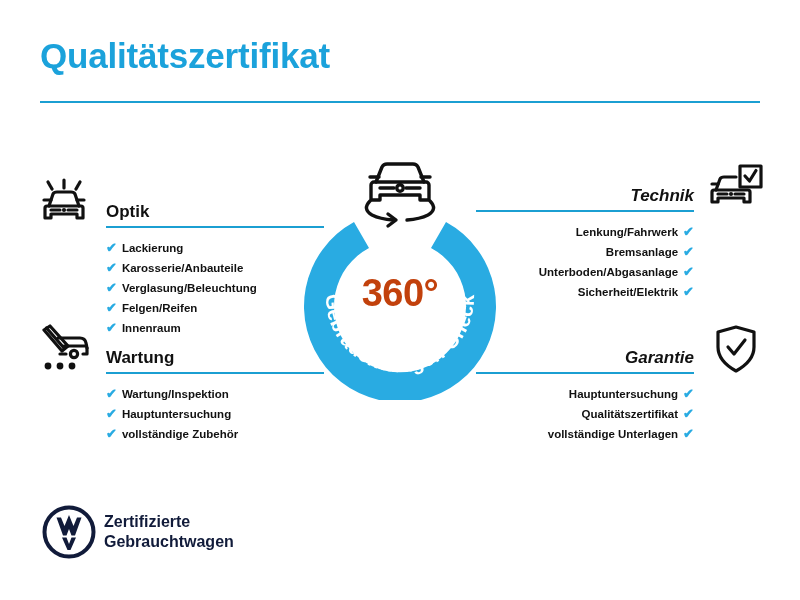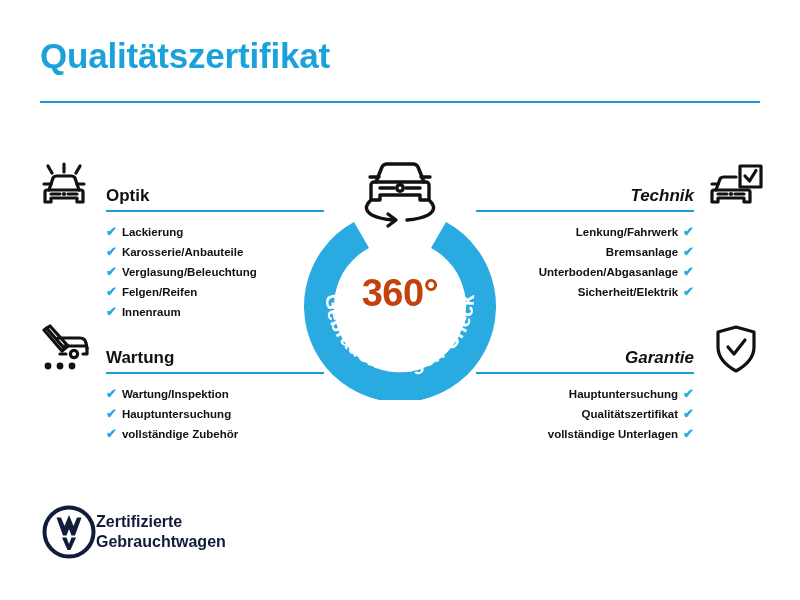--- a/index.html
+++ b/index.html
@@ -44,21 +44,21 @@
   }
 
   
   .section {
     position: absolute;
     width: 290px;
   }
   .section.left  { left: 34px; }
   .section.right { left: 476px; }
 
-  .sec-optik    { top: 160px; }
+  .sec-optik    { top: 176px; }
   .sec-wartung  { top: 322px; }
   .sec-technik  { top: 160px; }
   .sec-garantie { top: 322px; }
 
   .sec-head {
     position: relative;
     height: 56px;
   }
   .sec-title {
     position: absolute;
@@ -148,21 +148,21 @@
     height: 74px;
   }
 
   
   #footer-lockup {
     position: absolute;
     left: 42px;
     top: 505px;
     display: flex;
     align-items: center;
-    gap: 0;
+    gap: 8px;
   }
   #vw-logo { width: 54px; height: 54px; }
   #footer-text {
     font-size: 16px;
     font-weight: bold;
     line-height: 20px;
     color: #111B3A;
     white-space: pre-line;
   }
 </style>

